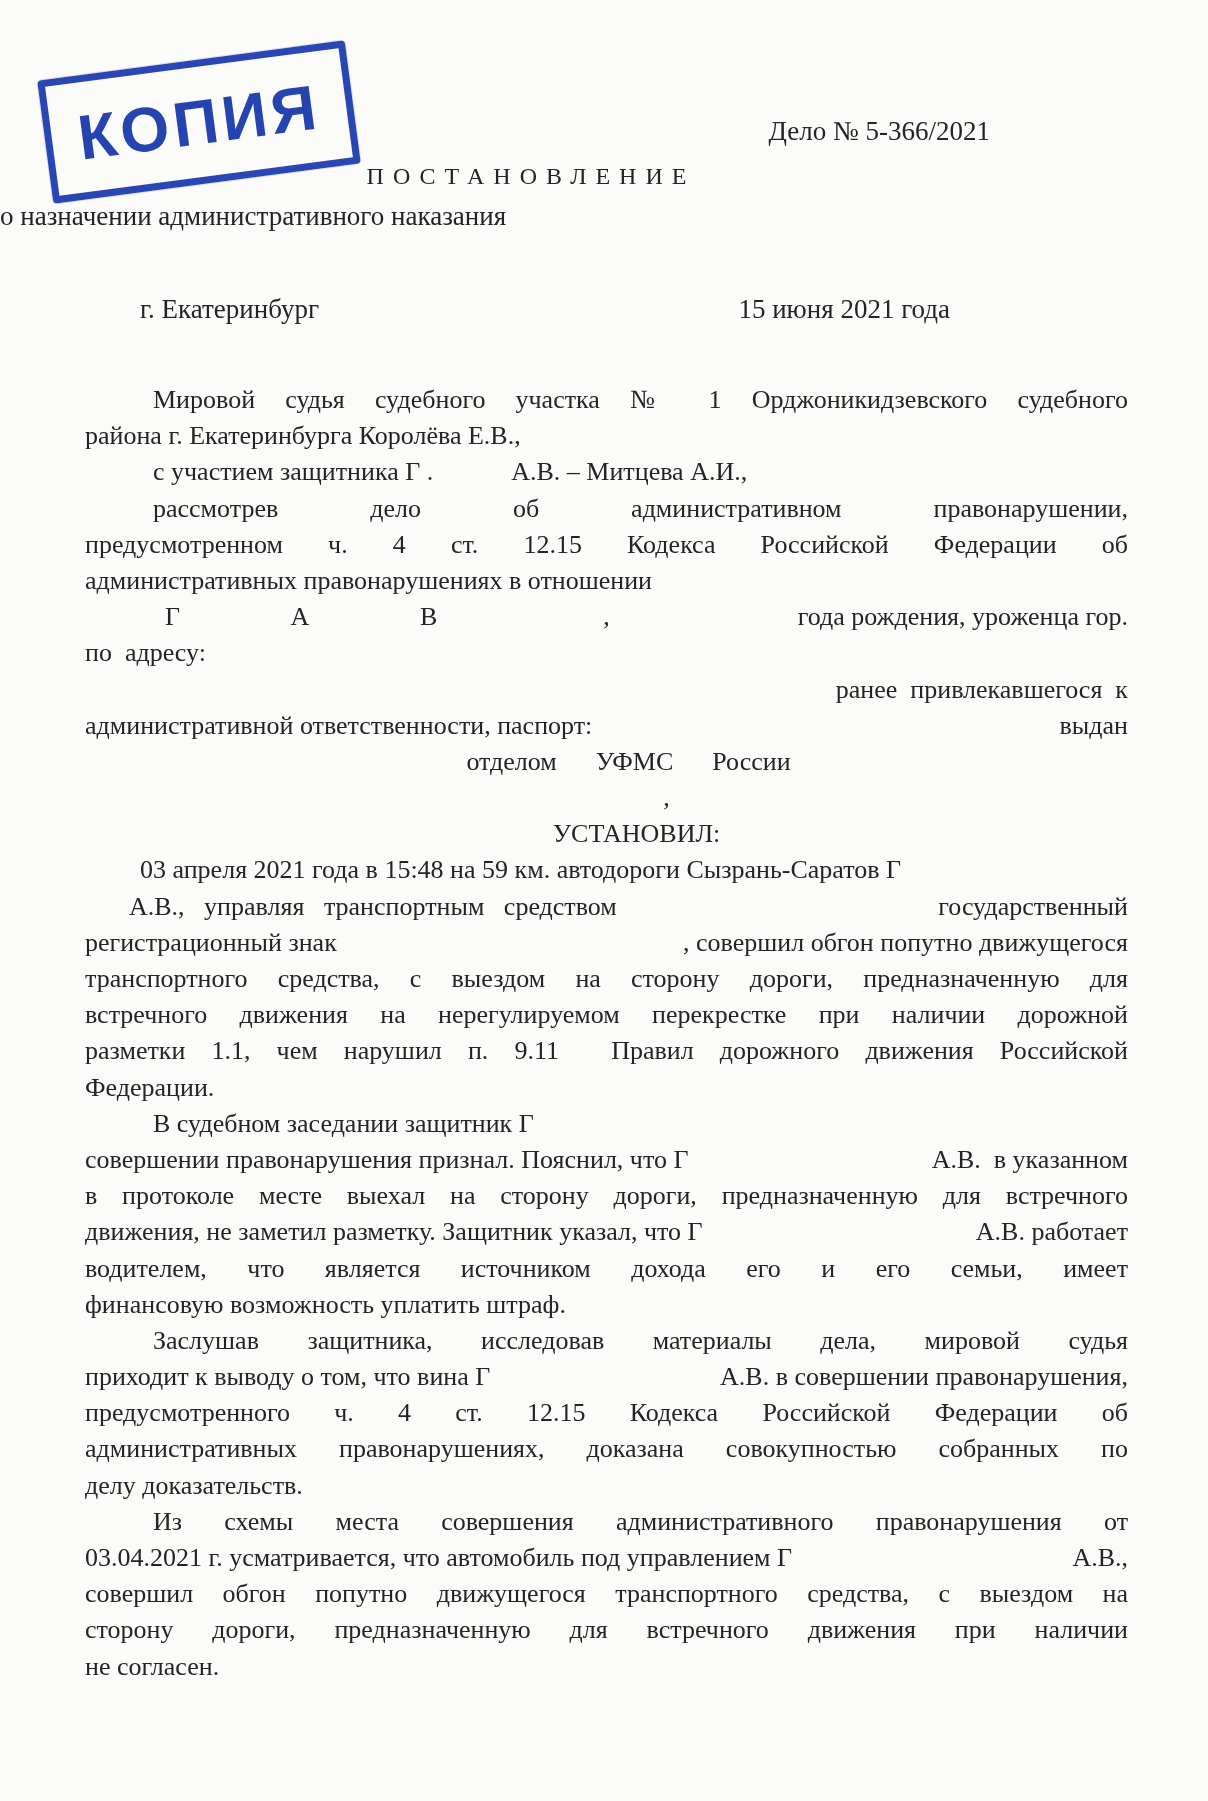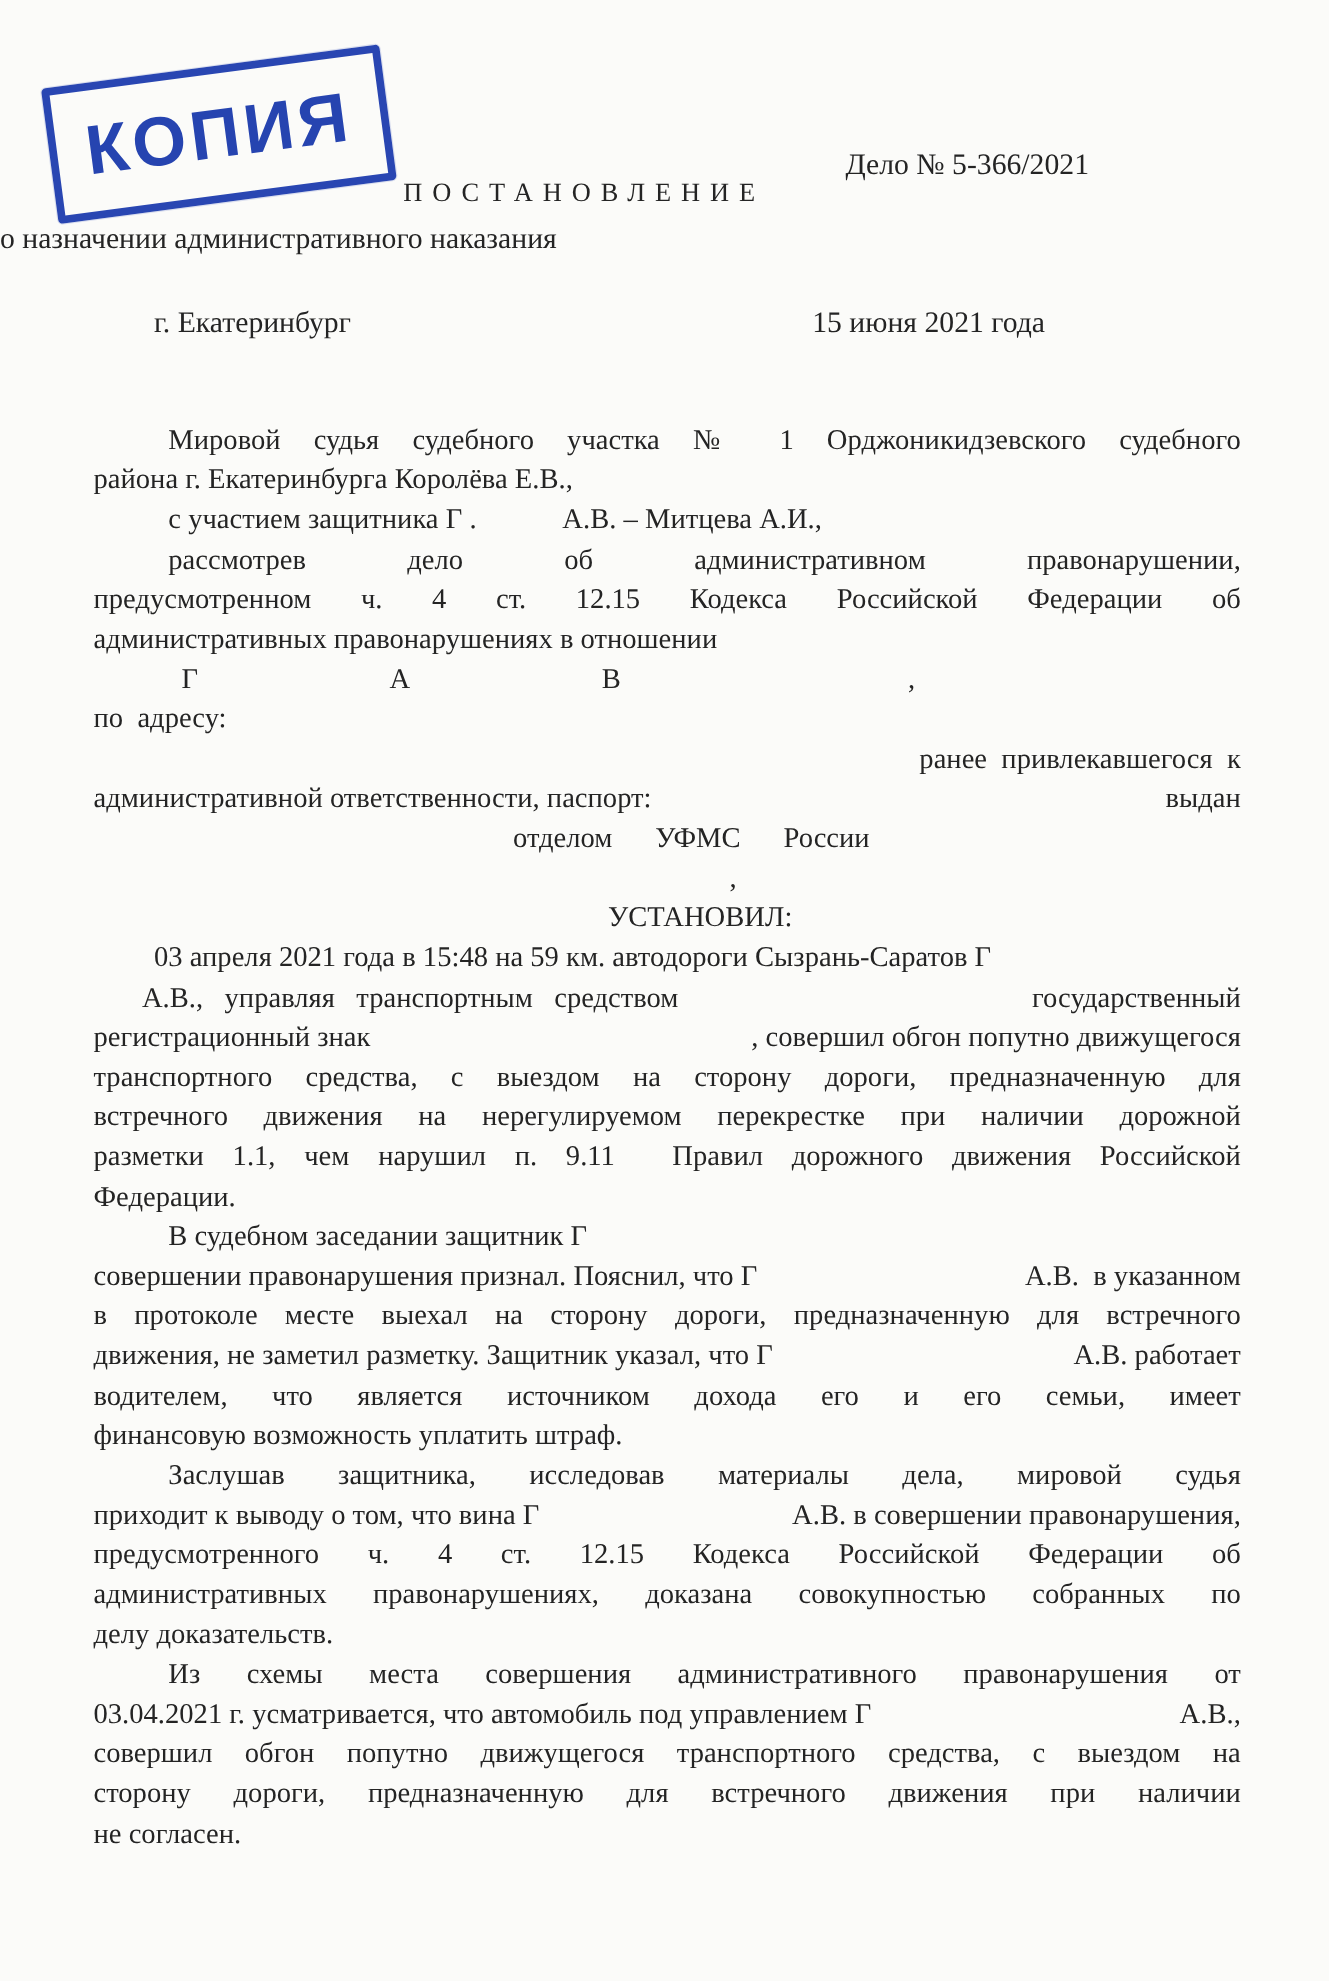--- a/index.html
+++ b/index.html
@@ -18,33 +18,33 @@
     border:7px solid #2946b2;
     border-radius:4px;
     transform:rotate(-7.5deg);
     display:flex;align-items:center;justify-content:center;
     box-shadow:0 0 0 1px rgba(41,70,178,.15);
   }
   .stamp span{
     font-family:"Liberation Sans","DejaVu Sans",sans-serif;
     font-weight:bold;font-size:63px;color:#2644b0;letter-spacing:4px;
   }
-  .case-number{position:absolute;top:134px;right:218px;font-size:27px;}
+  .case-number{position:absolute;top:116px;right:218px;font-size:27px;}
   .title{
     position:absolute;top:163px;left:0;width:1208px;
     padding-right:146px;box-sizing:border-box;
     text-align:center;font-size:24px;letter-spacing:9px;
   }
   .subtitle{
     position:absolute;top:201px;left:0;width:1208px;
     padding-right:154px;box-sizing:border-box;
     text-align:left;font-size:27px;
   }
   .cityline{
-    position:absolute;top:278px;left:85px;width:1043px;
+    position:absolute;top:294px;left:85px;width:1043px;
     display:flex;justify-content:space-between;font-size:27px;
   }
   .cityline .city{padding-left:55px;}
   .cityline .date{margin-right:178px;}
 
   .bodytext{
     position:absolute;left:85px;top:382px;width:1043px;
     font-size:26px;
   }
   .ln{height:36.2px;line-height:36.2px;}
@@ -92,20 +92,21 @@
 
     <div class="ln split ind80">
       <span>Г</span>
       <span class="gap"></span>
       <span>А</span>
       <span class="gap"></span>
       <span>В</span>
       <span class="gap g3"></span>
       <span>,</span>
       <span class="gap g4"></span>
+      <span>года рождения, уроженца гор.</span>
     </div>
 
     <div class="ln l">по&nbsp;&nbsp;адресу:</div>
     <div class="ln r">ранее&nbsp;&nbsp;привлекавшегося&nbsp;&nbsp;к</div>
 
     <div class="ln split">
       <span>административной ответственности, паспорт:</span>
       <span>выдан</span>
     </div>
 

